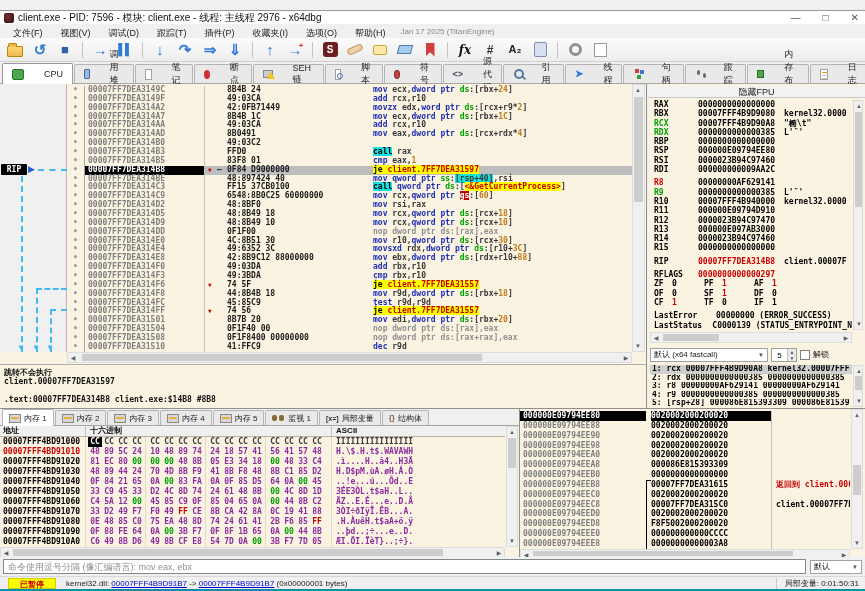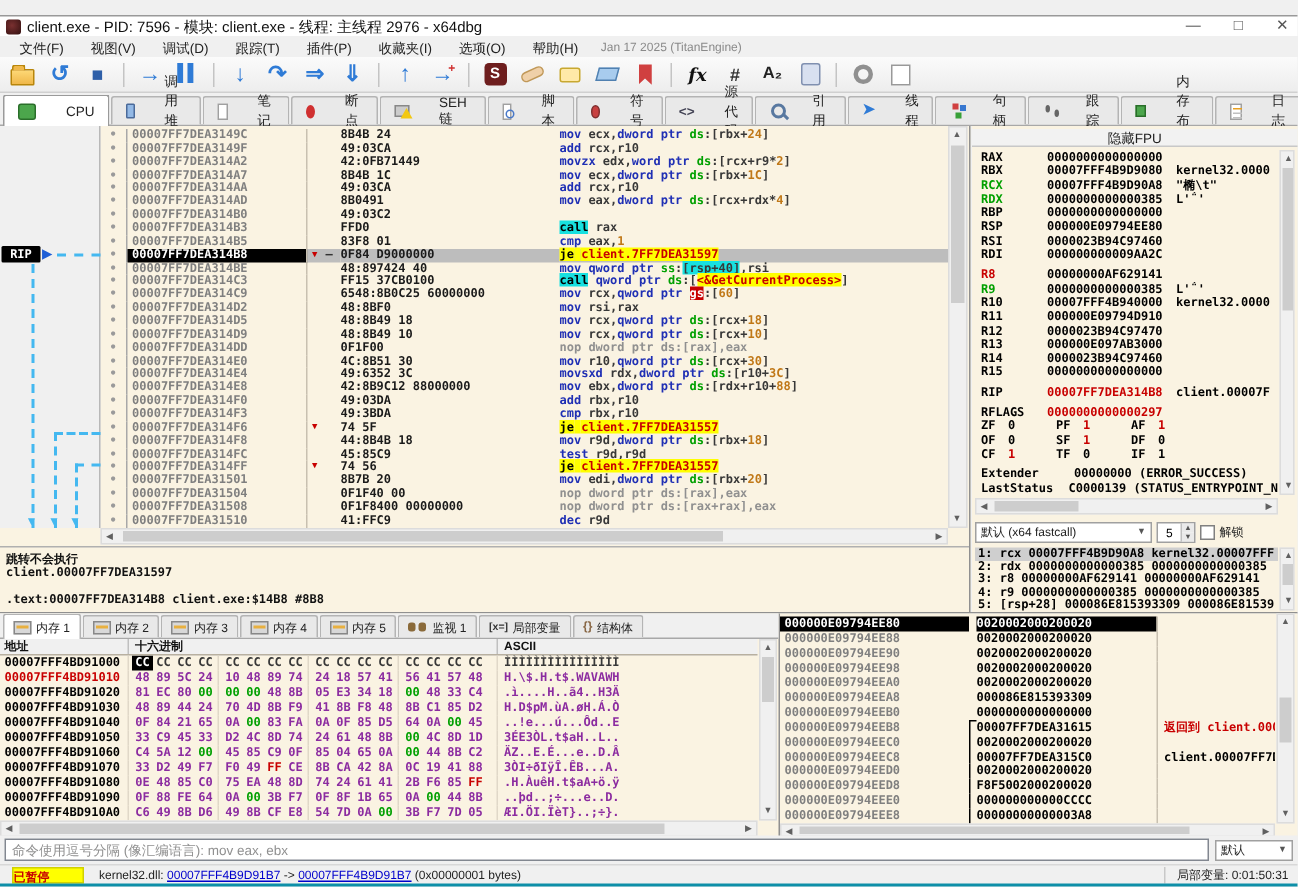--- a/index.html
+++ b/index.html
@@ -196,21 +196,21 @@
 
   
   #cmdbar{position:absolute;left:0;top:557px;width:865px;height:19px;background:#F0F0F0;display:flex;align-items:center;padding:0 3px;gap:4px}
   #cmdinput{flex:1;height:15px;border:1px solid #828790;background:#FFF;font-size:9px;padding:0 4px;color:#333;
     font-family:"Liberation Sans",sans-serif}
   #cmdinput::placeholder{color:#909090}
   #cmdcombo{width:52px;justify-content:space-between}
 
   #statusbar{position:absolute;left:0;top:576px;width:865px;height:13px;background:#F0F0F0;border-top:1px solid #D8D8D8;
     display:flex;align-items:center;font-size:8px}
-  #pausebadge{margin-left:8px;width:48px;height:11px;background:#FFFF00;color:#C80000;font-weight:bold;text-align:left;line-height:11px;border:1px solid #D0D000}
+  #pausebadge{margin-left:8px;width:48px;height:11px;background:#FFFF00;color:#C80000;font-weight:bold;text-align:center;line-height:11px;border:1px solid #D0D000}
   #statusmsg{margin-left:10px;color:#222;white-space:pre}
   #statusmsg .lnk{color:#0000CC;text-decoration:underline}
   #statustime{position:absolute;right:6px;color:#222;white-space:pre;border-left:1px solid #C8C8C8;padding-left:8px}
 
   #taskstrip{position:absolute;left:0;top:589px;width:865px;height:2px;background:#0E8FA8}
 </style>
 </head>
 <body>
 
 <div id="screen">
@@ -467,21 +467,21 @@
           </div>
           <div class="frow">
             <span class="f-lab">CF</span>
             <span class="f-val c-r">1</span>
             <span class="f-lab">TF</span>
             <span class="f-val">0</span>
             <span class="f-lab">IF</span>
             <span class="f-val">1</span>
           </div>
           <div class="rgap"></div>
-          <div class="lrow"><span class="l-lab">Extender</span><span>00000000 (ERROR_SUCCESS)</span></div>
+          <div class="lrow"><span class="l-lab">LastError</span><span>00000000 (ERROR_SUCCESS)</span></div>
           <div class="lrow"><span class="l-lab">LastStatus</span><span>C0000139 (STATUS_ENTRYPOINT_N</span></div>
         </div>
       <div class="sb" id="reg-vscroll">
         <span class="sbar" style="top:0">▲</span>
         <div class="thumb" style="left:1px;top:11px;width:7px;height:95px"></div>
         <span class="sbar" style="bottom:0">▼</span>
       </div>
       <div class="sb" id="reg-hscroll">
         <span class="sbar" style="left:0">◀</span>
         <div class="thumb" style="left:12px;top:1px;width:56px;height:7px"></div>

